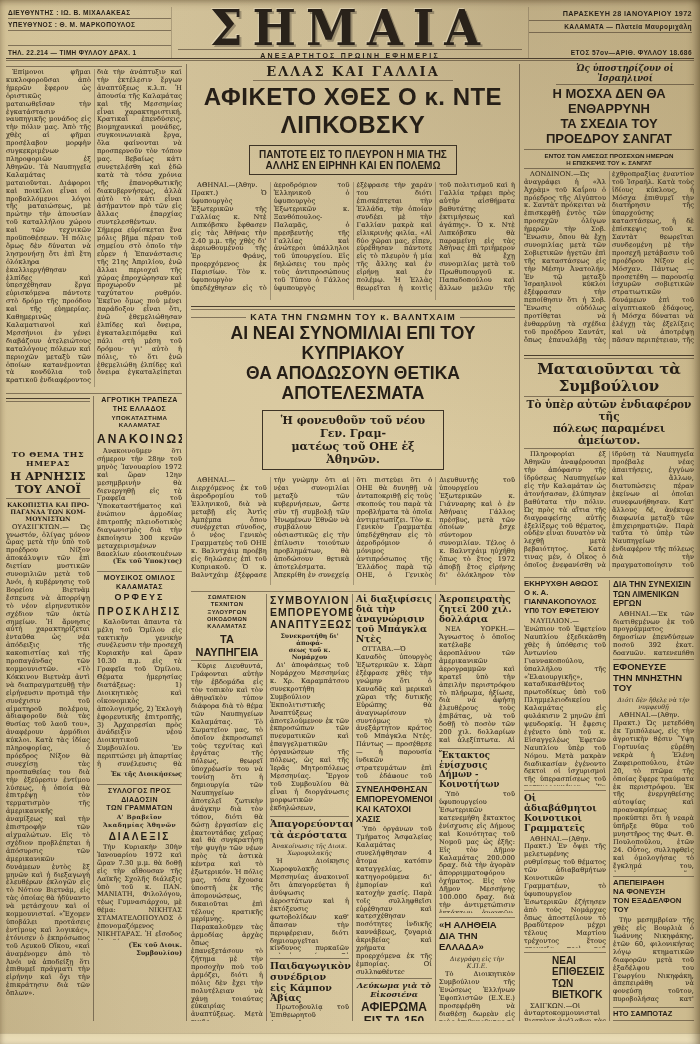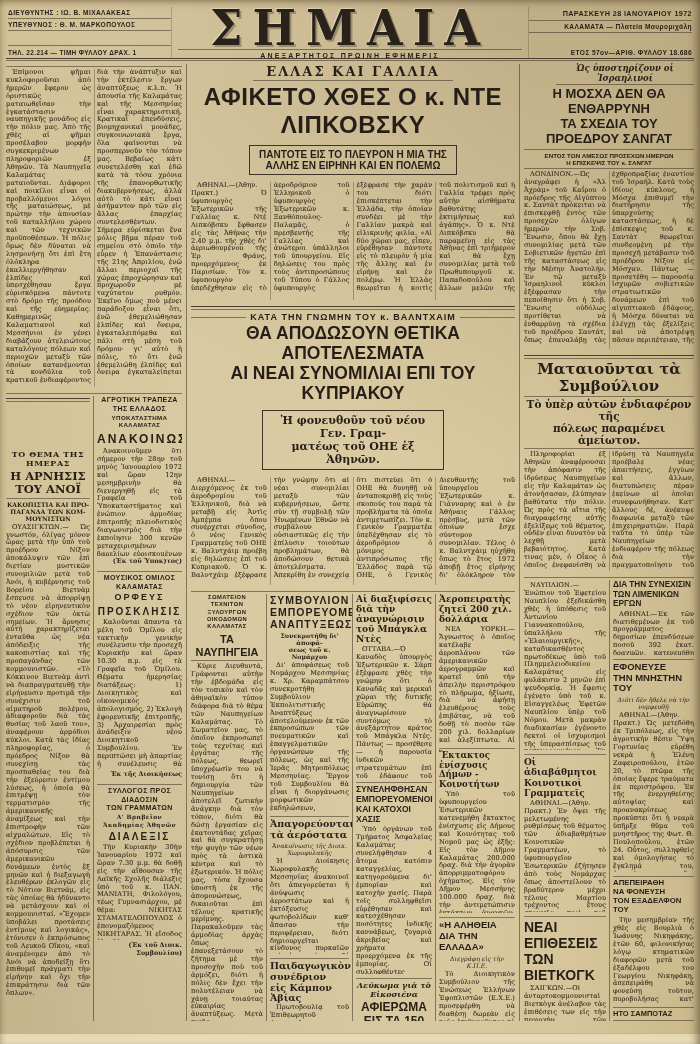--- a/index.html
+++ b/index.html
@@ -139,22 +139,22 @@
 ΑΛΛΗΣ ΕΝ ΕΙΡΗΝΗ ΚΑΙ ΕΝ ΠΟΛΕΜΩ</div>
         <div class="body cols4" style="height:118px;">ΑΘΗΝΑΙ.—(Ἀθην. Πρακτ.) Ὁ ὑφυπουργὸς Ἐξωτερικῶν τῆς Γαλλίας κ. Ντὲ Λιπκόβσκυ ἔφθασεν εἰς τὰς Ἀθήνας τὴν 2.40 μ.μ. τῆς χθὲς δι' ἀεριωθουμένου τῆς Ἐρ Φράνς, προερχόμενος ἐκ Παρισίων. Τὸν κ. ὑφυπουργὸν ὑπεδέχθησαν εἰς τὸ ἀεροδρόμιον τοῦ Ἑλληνικοῦ ὁ ὑφυπουργὸς Ἐξωτερικῶν κ. Ξανθόπουλος-Παλαμᾶς, ὁ πρεσβευτὴς τῆς Γαλλίας καὶ ἀνώτεροι ὑπάλληλοι τοῦ ὑπουργείου. Εἰς δηλώσεις του πρὸς τοὺς ἀντιπροσώπους τοῦ Τύπου ὁ Γάλλος ὑφυπουργὸς ἐξέφρασε τὴν χαράν του διότι ἐπισκέπτεται τὴν Ἑλλάδα, τὴν ὁποίαν συνδέει μὲ τὴν Γαλλίαν μακρὰ καὶ εἰλικρινὴς φιλία. «Αἱ δύο χῶραι μας, εἶπεν, εὑρέθησαν πάντοτε εἰς τὸ πλευρὸν ἡ μία τῆς ἄλλης καὶ ἐν εἰρήνῃ καὶ ἐν πολέμῳ. Ἡ Ἑλλὰς θεωρεῖται ἡ κοιτὶς τοῦ πολιτισμοῦ καὶ ἡ Γαλλία τρέφει πρὸς αὐτὴν αἰσθήματα βαθυτάτης ἐκτιμήσεως καὶ ἀγάπης». Ὁ κ. Ντὲ Λιπκόβσκυ θὰ παραμείνῃ εἰς τὰς Ἀθήνας ἐπὶ τριήμερον καὶ θὰ ἔχῃ συνομιλίας μετὰ τοῦ Πρωθυπουργοῦ κ. Παπαδοπούλου καὶ ἄλλων μελῶν τῆς Κυβερνήσεως ἐπὶ θεμάτων κοινοῦ ἐνδιαφέροντος, ἰδίᾳ ἐπὶ τῶν σχέσεων τῆς Ἑλλάδος μετὰ τῆς Εὐρωπαϊκῆς Κοινότητος. Ἀκολούθως θὰ ἐπισκεφθῇ τοὺς Δελφοὺς καὶ τὰς ἀρχαιότητας τῆς Πελοποννήσου.</div>
       </div>
       <div class="hrule-dbl"></div>
       <div class="art">
         <div style="display:flex;align-items:center;gap:4px;">
           <div class="hrule" style="flex:1;"></div>
           <div class="sec-head-sans" style="font-size:9px;letter-spacing:1px;">ΚΑΤΑ ΤΗΝ ΓΝΩΜΗΝ ΤΟΥ κ. ΒΑΛΝΤΧΑΙΜ</div>
           <div class="hrule" style="flex:1;"></div>
         </div>
+        <div class="sec-head-sans" style="font-size:17.5px;text-align:center;">ΑΙ ΝΕΑΙ ΣΥΝΟΜΙΛΙΑΙ ΕΠΙ ΤΟΥ ΚΥΠΡΙΑΚΟΥ</div>
         <div class="sec-head-sans" style="font-size:17.5px;text-align:center;">ΘΑ ΑΠΟΔΩΣΟΥΝ ΘΕΤΙΚΑ ΑΠΟΤΕΛΕΣΜΑΤΑ</div>
-        <div class="sec-head-sans" style="font-size:17.5px;text-align:center;">ΑΙ ΝΕΑΙ ΣΥΝΟΜΙΛΙΑΙ ΕΠΙ ΤΟΥ ΚΥΠΡΙΑΚΟΥ</div>
         <div class="box-deck pre" style="font-family:'DejaVu Serif',serif;font-size:11px;width:56%;">Ἡ φονευθοῦν τοῦ νέου Γεν. Γραμ-
 ματέως τοῦ ΟΗΕ ἐξ Ἀθηνῶν.</div>
         <div class="body cols4" style="height:108px;">ΑΘΗΝΑΙ.—Διερχόμενος ἐκ τοῦ ἀεροδρομίου τοῦ Ἑλληνικοῦ, διὰ νὰ μεταβῇ εἰς Ἀντὶς Ἀμπέμπα ὅπου συνέρχεται σύνοδος, ὁ νέος Γενικὸς Γραμματεὺς τοῦ ΟΗΕ κ. Βαλντχάιμ προέβη εἰς δηλώσεις ἐπὶ τοῦ Κυπριακοῦ. Ὁ κ. Βαλντχάιμ ἐξέφρασε τὴν γνώμην ὅτι αἱ νέαι συνομιλίαι μεταξὺ τῶν κυβερνήσεων, ὥστε σὺν τῇ συμβολῇ τῶν Ἡνωμένων Ἐθνῶν νὰ συμβάλουν οὐσιαστικῶς εἰς τὴν ἐπίλυσιν τοιούτων προβλημάτων, θὰ ἀποδώσουν θετικὰ ἀποτελέσματα. Ἀπεκρίθη ἐν συνεχείᾳ ὅτι πιστεύει ὅτι ὁ ΟΗΕ θὰ δυνηθῇ νὰ ἀνταποκριθῇ εἰς τοὺς σκοπούς του παρὰ τὰ προβλήματα τὰ ὁποῖα ἀντιμετωπίζει. Τὸν κ. Γενικὸν Γραμματέα ὑπεδέχθησαν εἰς τὸ ἀεροδρόμιον ὁ μόνιμος ἀντιπρόσωπος τῆς Ἑλλάδος παρὰ τῷ ΟΗΕ, ὁ Γενικὸς Διευθυντὴς τοῦ ὑπουργείου Ἐξωτερικῶν κ. Γιάνναρης καὶ ὁ ἐν Ἀθήναις Γάλλος πρέσβυς, μετὰ τῶν ὁποίων ἔσχε σύντομον συνομιλίαν. Τέλος ὁ κ. Βαλντχάιμ ηὐχήθη ὅπως τὸ ἔτος 1972 ἀποβῇ ἔτος εἰρήνης δι' ὁλόκληρον τὸν κόσμον καὶ ἰδιαιτέρως διὰ τὴν Μεσόγειον καὶ τὴν Μέσην Ἀνατολήν, συνέχισε δὲ τὸ ταξίδιόν του ἀναχωρήσας ἀεροπορικῶς.</div>
       </div>
       <div class="hrule"></div>
 
       <div class="split">
         <div style="width:76px;padding-right:3px;border-right:1px solid var(--rule);">
           <div class="art">
             <div class="org-line pre" style="font-size:5.8px;">ΣΩΜΑΤΕΙΟΝ ΤΕΧΝΙΤΩΝ
@@ -252,31 +252,34 @@
       <div class="art">
         <div class="sec-head-serif" style="font-size:15px;text-align:center;">Ματαιοῦνται τὰ Συμβούλιον</div>
         <div class="sec-head-serif pre" style="font-size:10.5px;text-align:center;border-top:1px solid var(--rule);border-bottom:1px solid var(--rule);padding:2px 0;margin:2px 0;">Τὸ ὑπὲρ αὐτῶν ἐνδιαφέρον τῆς
 πόλεως παραμένει ἀμείωτον.</div>
         <div class="body cols2" style="height:120px;">Πληροφορίαι ἐξ Ἀθηνῶν ἀναφέρουσαι τὴν ἀπόφασιν τῆς ἱδρύσεως Ναυπηγείων εἰς τὴν Καλαμάταν ὡς ἀτονήσασαν, ἐλύπησαν βαθύτατα τὴν πόλιν. Ὡς πρὸς τὰ αἴτια τῆς διαγραφείσης αὐτῆς ἐξελίξεως τοῦ θέματος, οὐδὲν εἶναι δυνατὸν νὰ λεχθῇ μετὰ βεβαιότητος. Κατά τινας μέν, ὁ Οἶκος ὁ ὁποῖος ἐνεφανίσθη νὰ ἱδρύσῃ τὰ Ναυπηγεῖα προέβαλε νέας ἀπαιτήσεις, ἐγγύων καὶ ἄλλων, διατυπώσεις πέραν ἐκείνων αἱ ὁποῖαι συνεφωνήθησαν. Κατ' ἄλλους δέ, ἀνέκυψε διαφωνία μεταξὺ τῶν ἐπιχειρηματιῶν. Παρὰ ταῦτα τὸ ὑπὲρ τῶν Ναυπηγείων ἐνδιαφέρον τῆς πόλεως διὰ τὴν πραγματοποίησιν τοῦ ἔργου τούτου παραμένει ἀμείωτον. Κατ' ἐξοχὴν ἁρμόδιοι παράγοντες δηλώνουν ὅτι θὰ ὑπάρξῃ συνέχεια, ἐπίκειται δ' ὑπουργικὴ ἀνακοίνωσις ἐπὶ τοῦ θέματος.</div>
       </div>
       <div class="hrule"></div>
       <div class="split">
         <div style="width:86px;padding-right:3px;border-right:1px solid var(--rule);">
           <div class="art">
+            <div class="sec-head-sans pre" style="font-size:7.8px;">ΕΚΗΡΥΧΘΗ ΑΘΩΟΣ
+Ο κ. Α. ΓΙΑΝΝΑΚΟΠΟΥΛΟΣ
+ΥΠ0 ΤΟΥ ΕΦΕΤΕΙΟΥ</div>
             <div class="body" style="height:168px;margin-top:2px;">ΝΑΥΠΛΙΟΝ.—Ἐνώπιον τοῦ Ἐφετείου Ναυπλίου ἐξεδικάσθη χθὲς ἡ ὑπόθεσις τοῦ Ἀντωνίου Γιαννακοπούλου, ὑπαλλήλου τῆς «Ἐλαιουργικῆς», καταδικασθέντος πρωτοδίκως ὑπὸ τοῦ Πλημμελειοδικείου Καλαμάτας εἰς φυλάκισιν 2 μηνῶν ἐπὶ ψευδορκίᾳ. Ἡ ἔφεσις ἐγένετο ὑπὸ τοῦ κ. Εἰσαγγελέως Ἐφετῶν Ναυπλίου ὑπὲρ τοῦ Νόμου. Μετὰ μακρὰν διαδικασίαν ἐγένοντο δεκτοὶ οἱ ἰσχυρισμοὶ τῆς ὑπερασπίσεως τοῦ κατηγορουμένου. Ἐν συνεχείᾳ τὸ Δικαστήριον ἐκήρυξε τοῦτον παντελῶς ἀθῶον.</div>
           </div>
           <div class="hrule"></div>
           <div class="art">
             <div class="sec-head-serif pre" style="font-size:9px;">Οἱ ἀδιαβάθμητοι
 Κοινοτικοὶ Γραμματεῖς</div>
             <div class="body" style="height:112px;margin-top:2px;">ΑΘΗΝΑΙ.—(Ἀθην. Πρακτ.) Ἐν ὄψει τῆς μελετωμένης ρυθμίσεως τοῦ θέματος τῶν ἀδιαβαθμήτων Κοινοτικῶν Γραμματέων, τὸ ὑφυπουργεῖον Ἐσωτερικῶν ἐζήτησεν ἀπὸ τοὺς Νομάρχας ὅπως ἀποστείλουν τὸ βραδύτερον μέχρι τέλους Μαρτίου τρέχοντος ἔτους στοιχεῖα περὶ τοῦ ὕψους τοῦ καταβαλλομένου μηνιαίου μισθοῦ τῶν ἐν λόγῳ Κοινοτικῶν Γραμματέων.</div>
           </div>
           <div class="hrule"></div>
           <div class="art">
-            <div class="sec-head-sans pre" style="font-size:14px;">ΝΕΑΙ ΕΠΙΘΕΣΕΙΣ
+            <div class="sec-head-sans pre" style="font-size:10px;margin-left:28px;">ΝΕΑΙ ΕΠΙΘΕΣΕΙΣ
 ΤΩΝ ΒΙΕΤΚΟΓΚ</div>
             <div class="body" style="height:196px;margin-top:2px;">ΣΑΪΓΚΩΝ.—Οἱ ἀνταρτοκομμουνισταὶ Βιετκὸγκ ἀνέλαβον τὰς ἐπιθέσεις των εἰς τὴν περιοχὴν τῶν κεντρικῶν ὑψιπέδων τοῦ Ν. Βιετνάμ, ὅπου, καθ' ὅλας τὰς ἐνδείξεις, ἑτοιμάζεται νὰ ἐκδηλωθῇ κομμουνιστικὴ ἐπίθεσις εὐρυτάτης κλίμακος. Εἰς τὰς μάχας ἐπενέβη καὶ ἡ ἀμερικανικὴ ἀεροπορία, μὲ ἀποτέλεσμα νὰ φονευθοῦν 25 τοὐλάχιστον Βιετκόγκ. Στρατιωτικοὶ ἐκπρόσωποι ἐδήλωσαν ὅτι κατεστράφησαν ὑπὸ βομβαρδιστικῶν κατὰ ξηρὰν κομμουνιστικὰ ὀχήματα καὶ ἀνεκόπησαν αἱ ἐπιθέσεις εἰς τὸ ὀχυρὸν τοῦ Μεκόνγκ, 90 χιλιόμετρα ἀπὸ τῆς νοτιοβιετναμικῆς πρωτευούσης.</div>
           </div>
         </div>
         <div style="flex:1;padding-left:3px;">
           <div class="art">
             <div class="sec-head-sans pre" style="font-size:8.2px;">ΔΙΑ ΤΗΝ ΣΥΝΕΧΙΣΙΝ
 ΤΩΝ ΛΙΜΕΝΙΚΩΝ ΕΡΓΩΝ</div>
             <div class="body" style="height:44px;margin-top:2px;">ΑΘΗΝΑΙ.—Ἐκ τῶν διατιθεμένων ἐκ τοῦ προγράμματος δημοσίων ἐπενδύσεων ποσοῦ 392 ἑκατ. δραχμῶν, κατενεμήθη ποσὸν 7 ἑκατ. δρχ. διὰ τὴν συνέχισιν τῶν λιμενικῶν ἔργων Καλαμάτας.</div>
           </div>

